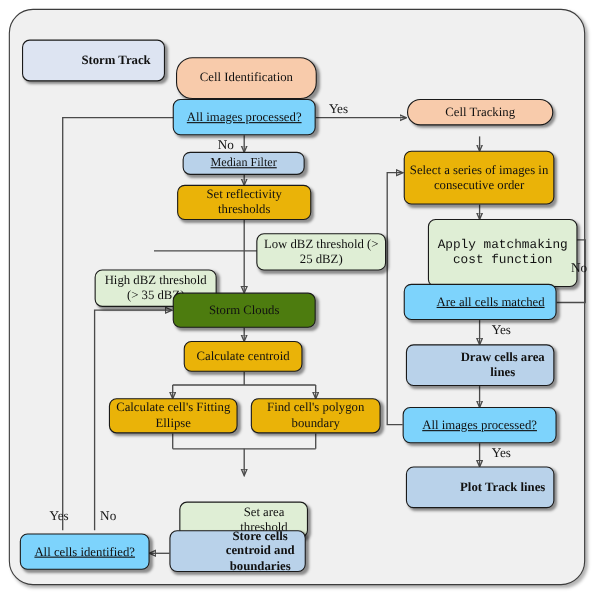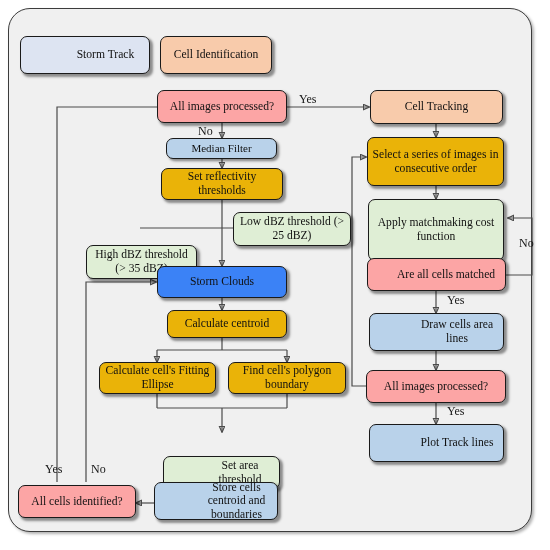--- a/index.html
+++ b/index.html
@@ -29,27 +29,27 @@
     align-items:center;
     justify-content:center;
     text-align:center;
     font-size:11.6px;
     line-height:1.18;
     color:#111111;
     padding:2px 4px;
     box-shadow:2.2px 2.2px 2.4px rgba(0,0,0,0.42);
     z-index:5;
   }
-  .node.bold{font-weight:normal;padding-left:45px;}
+  .node.bold{font-weight:bold;padding-left:45px;}
   .c-blue   {background:#dde4f2;}
   .c-peach  {background:#f8cbab;}
-  .c-yellow {background:#fca5a5;}
+  .c-yellow {background:#7dd3fc;text-decoration:underline;}
   .c-gray   {background:#eab308;}
   .c-lgreen {background:#dfeed5;}
-  .c-dgreen {background:#3b82f6;}
+  .c-dgreen {background:#4d7c0f;}
   .c-steel  {background:#b9d2ea;}
 
   .lbl{
     position:absolute;
     font-size:12px;
     color:#161616;
     z-index:6;
     white-space:nowrap;
   }
   svg#wires{
@@ -119,51 +119,51 @@
     
     <path d="M436,351 L436,370" marker-end="url(#ah)"></path>
     
     <path d="M366,386 L352,386 L352,157 L366,157" marker-end="url(#ah)"></path>
     
     <path d="M436,403 L436,424" marker-end="url(#ah)"></path>
   </svg>
 
   <div class="node c-blue bold" style="left:20px;top:36px;width:130px;height:38px;">Storm Track</div>
 
-  <div class="node c-peach" style="left:160px;top:36px;width:112px;height:38px;">Cell Identification</div>
+  <div class="node c-peach" style="left:160px;top:52px;width:128px;height:38px;border-radius:15px;">Cell Identification</div>
 
   <div class="node c-yellow" style="left:157px;top:90px;width:130px;height:33px;">All images processed?</div>
 
-  <div class="node c-steel" style="left:166px;top:138px;width:111px;height:21px;font-size:11px;">Median Filter</div>
+  <div class="node c-steel" style="left:166px;top:138px;width:111px;height:21px;font-size:11px;text-decoration:underline;">Median Filter</div>
 
   <div class="node c-gray" style="left:161px;top:168px;width:122px;height:32px;">Set reflectivity thresholds</div>
 
   <div class="node c-lgreen" style="left:86px;top:212px;width:111px;height:34px;margin-top:33px;">High dBZ threshold (&gt; 35 dBZ)</div>
 
   <div class="node c-lgreen" style="left:233px;top:212px;width:118px;height:34px;">Low dBZ threshold (&gt; 25 dBZ)</div>
 
   <div class="node c-dgreen" style="left:157px;top:266px;width:130px;height:32px;">Storm Clouds</div>
 
-  <div class="node c-gray" style="left:167px;top:310px;width:120px;height:28px;">Calculate centroid</div>
+  <div class="node c-gray" style="left:167px;top:310px;width:108px;height:28px;">Calculate centroid</div>
 
   <div class="node c-gray" style="left:99px;top:362px;width:117px;height:32px;">Calculate cell's Fitting Ellipse</div>
 
   <div class="node c-gray" style="left:228px;top:362px;width:118px;height:32px;">Find cell's polygon boundary</div>
 
   <div class="node c-lgreen" style="left:163px;top:456px;width:117px;height:33px;padding-left:41px;">Set area threshold</div>
 
   <div class="node c-steel bold" style="left:154px;top:482px;width:124px;height:38px;">Store cells centroid and boundaries</div>
 
   <div class="node c-yellow" style="left:18px;top:485px;width:118px;height:33px;">All cells identified?</div>
 
-  <div class="node c-peach" style="left:370px;top:90px;width:133px;height:34px;">Cell Tracking</div>
+  <div class="node c-peach" style="left:370px;top:90px;width:133px;height:24px;border-radius:12px;">Cell Tracking</div>
 
   <div class="node c-gray" style="left:367px;top:137px;width:137px;height:49px;">Select a series of images in consecutive order</div>
 
-  <div class="node c-lgreen" style="left:368px;top:199px;width:136px;height:62px;">Apply matchmaking cost function</div>
+  <div class="node c-lgreen" style="left:389px;top:199px;width:136px;height:62px;font-family:Liberation Mono, monospace;">Apply matchmaking cost function</div>
 
   <div class="node c-yellow" style="left:367px;top:258px;width:139px;height:33px;padding-left:23px;">Are all cells matched</div>
 
   <div class="node c-steel bold" style="left:369px;top:313px;width:135px;height:38px;">Draw cells area lines</div>
 
   <div class="node c-yellow" style="left:366px;top:370px;width:140px;height:33px;">All images processed?</div>
 
   <div class="node c-steel bold" style="left:369px;top:424px;width:135px;height:38px;">Plot Track lines</div>
 
   <div class="lbl" style="left:299px;top:92px;">Yes</div>

